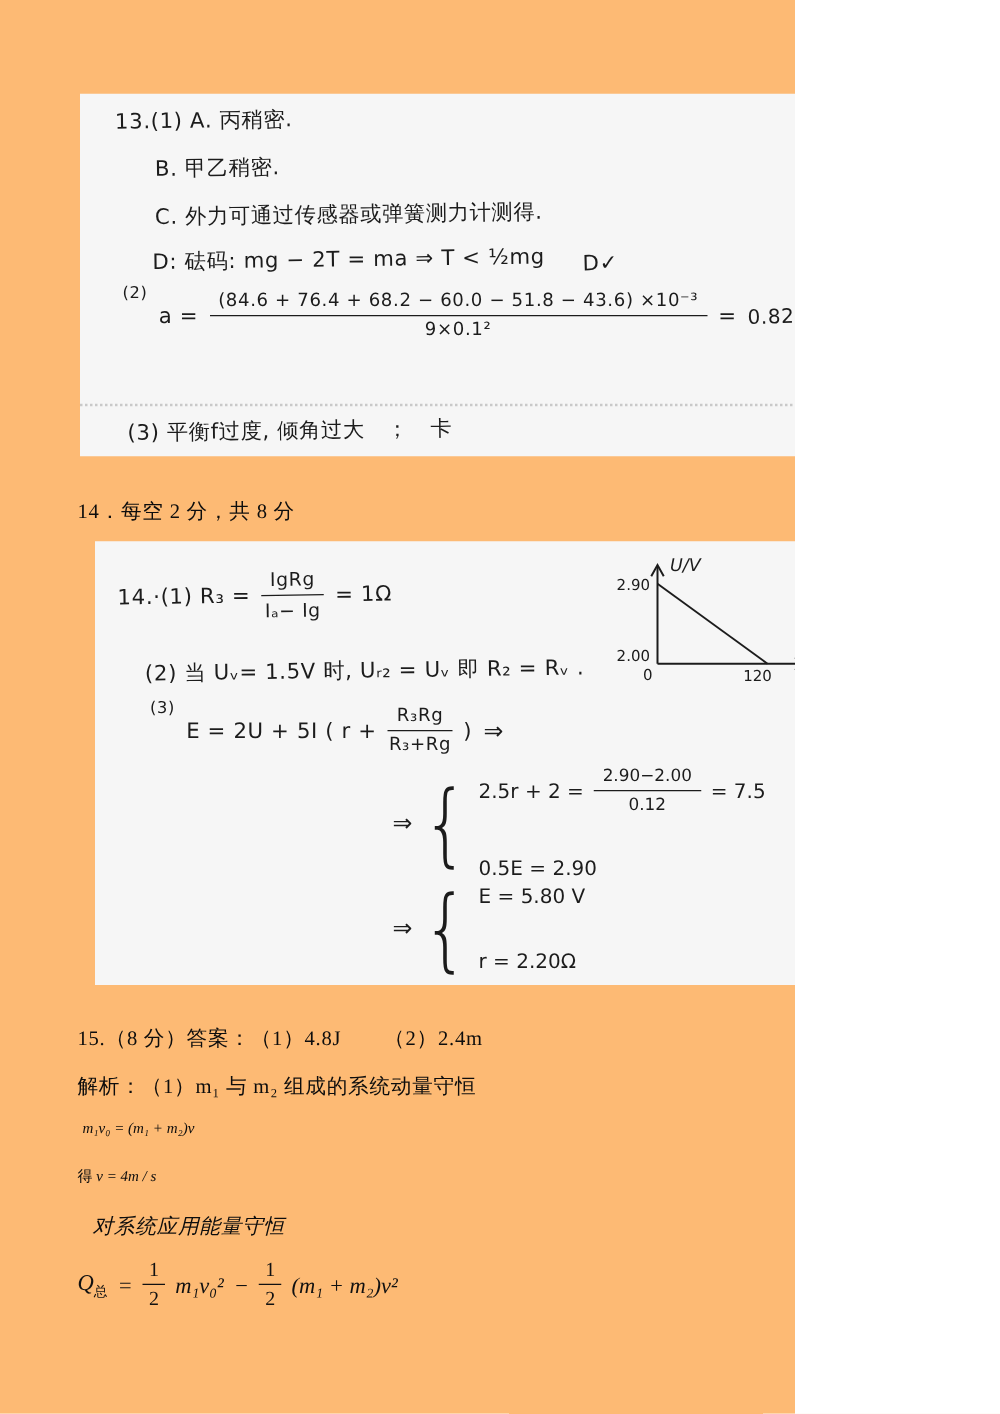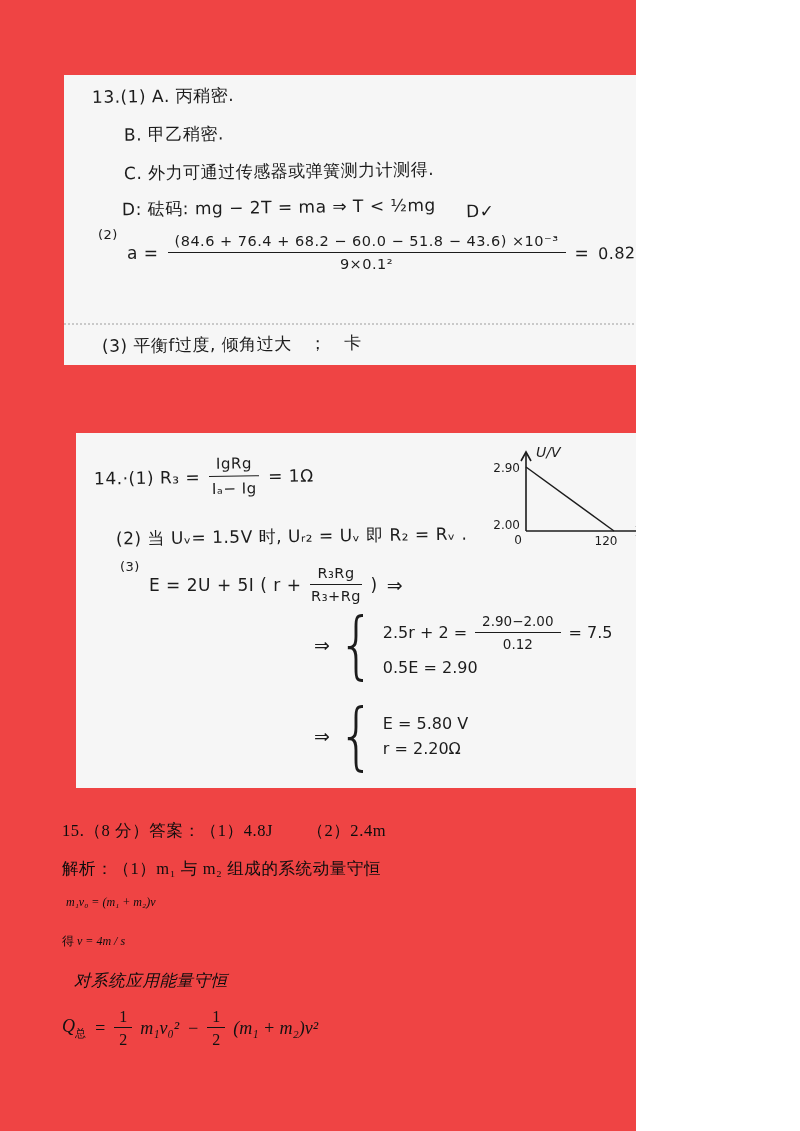--- a/index.html
+++ b/index.html
@@ -1,17 +1,17 @@
 <!DOCTYPE html>
 <html><head>
 <meta charset="utf-8">
 <style>
   :root{ --ink:#1c1c1c; --scan:#f6f6f6; }
   html,body{ margin:0; padding:0; background:#ffffff; }
-  .page{ position:relative; width:636px; height:1131px; background:#ef4444; overflow:hidden;
+  .page{ position:relative; width:636px; height:1131px; background:#fdba74; overflow:hidden;
          font-family:"Liberation Serif","DejaVu Serif",serif; color:#111; }
 
   
   .scan{ position:absolute; background:var(--scan); }
   .scan1{ left:64px; top:75px; width:658px; height:290px; }
   .scan2{ left:76px; top:433px; width:646px; height:355px; }
   .divider{ position:absolute; left:0; top:248px; width:100%; border-top:2px dotted #c9c9c9; }
 
   .hw{ position:absolute; font-family:"DejaVu Sans",sans-serif; color:var(--ink);
        font-size:17px; white-space:nowrap; letter-spacing:0.5px; }
@@ -23,21 +23,21 @@
   .frac .num{ border-bottom:1.6px solid var(--ink); padding:0 7px 3px; }
   .frac .den{ padding-top:3px; }
   .hw .frac{ font-size:14.5px; }
   .small-label{ font-size:13px; align-self:flex-start; margin-top:-6px; }
 
   .sys{ position:absolute; display:flex; align-items:center; gap:6px;
         font-family:"DejaVu Sans",sans-serif; color:var(--ink); font-size:16px; }
   .sys .arrow{ font-size:19px; }
   .sys .brace{ font-size:58px; font-weight:200; transform:scaleY(1.25); line-height:1;
                font-family:"DejaVu Sans",sans-serif; margin:0 2px; }
-  .sys .col{ display:flex; flex-direction:column; gap:6px; align-items:flex-start; }
+  .sys .col{ display:flex; flex-direction:column; gap:33px; align-items:flex-start; }
   .sys .row{ display:flex; align-items:center; gap:8px; white-space:nowrap; }
   .sys .frac{ font-size:13.5px; }
 
   
   .typed{ position:absolute; font-family:"Liberation Serif","DejaVu Serif",serif;
           font-size:16.5px; color:#0d0d0d; white-space:nowrap; letter-spacing:0.6px; }
   .mathline{ position:absolute; font-family:"Liberation Serif","DejaVu Serif",serif;
              font-style:italic; font-size:12px; color:#0d0d0d; white-space:nowrap; }
   .mathline .up{ font-style:normal; }
   .qeq{ position:absolute; display:flex; align-items:center; gap:8px;
@@ -69,20 +69,21 @@
       </span>
       <span>=</span>
       <span class="tilt2" style="font-size:16px;">0.820 m/s²</span>
     </div>
 
     <div class="divider"></div>
 
     <div class="hw tilt1" style="left:38px; top:258px;">(3) 平衡f过度, 倾角过大　；　卡</div>
   </section>
 
+  <div class="typed" style="left:62px; top:398px;">14．每空 2 分，共 8 分</div>
 
   <section class="scan scan2">
 
     <div class="hw eqrow tilt1" style="left:18px; top:22px;">
       <span>14.·(1) R₃ =</span>
       <span class="frac" style="font-size:15px;">
         <span class="num">IgRg</span>
         <span class="den">Iₐ− Ig</span>
       </span>
       <span>= 1Ω</span>

